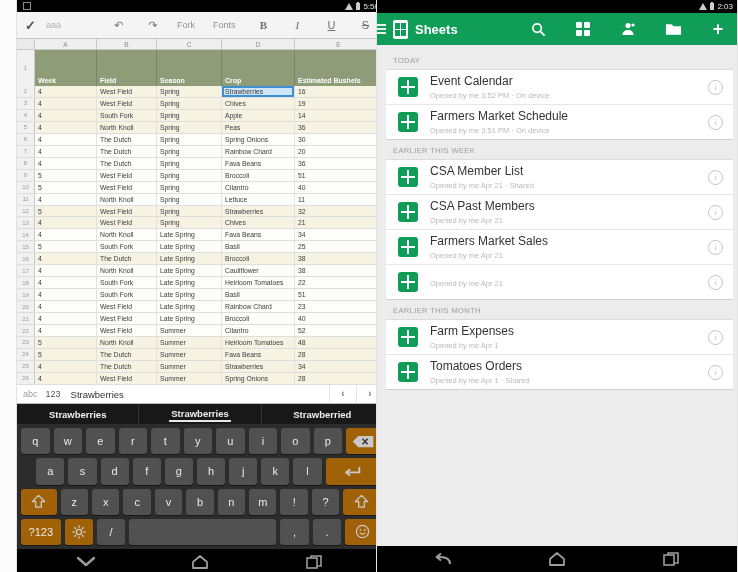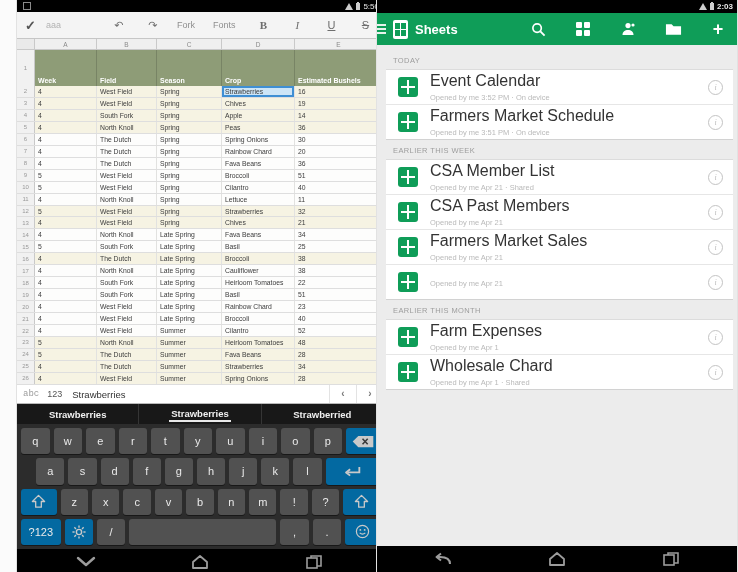--- a/index.html
+++ b/index.html
@@ -4,21 +4,21 @@
 <style>
   html,body{margin:0;padding:0;}
   body{width:738px;height:572px;background:#fbfbfb;font-family:"Liberation Sans",sans-serif;position:relative;overflow:hidden;}
   .device{position:absolute;top:0;height:572px;background:#fff;box-shadow:0 0 0 1px #e2e2e2;}
   #left{left:17px;width:366px;}
   #right{left:377px;width:360px;}
 
   
   .statusbar{background:#000;display:flex;align-items:center;color:#fff;padding:0 4px;}
   #left .statusbar{height:12px;}
-  #right .statusbar{height:13px;font-weight:bold;}
+  #right .statusbar{height:13px;}
   .sb-notif{width:6px;height:6px;border:1px solid #8a8a8a;margin-left:2px;}
   .sb-right{margin-left:auto;display:flex;align-items:center;gap:3px;}
   .wifi{width:0;height:0;border-left:4px solid transparent;border-right:4px solid transparent;border-bottom:7px solid #cdcdcd;}
   .batt{width:4px;height:7px;background:#cdcdcd;position:relative;}
   .batt::before{content:"";position:absolute;top:-1px;left:1px;width:2px;height:1px;background:#cdcdcd;}
   .sb-time{font-size:8px;color:#e8e8e8;}
 
   
   .toolbar{height:26px;background:#f4f4f4;border-bottom:1px solid #c6c6c6;display:flex;align-items:center;padding:0 8px;color:#666;}
   .tb-done{font-size:13px;color:#555;font-weight:bold;}
@@ -53,36 +53,36 @@
   .rnum{width:18px;flex:none;background:#f1f1f1;border-right:1px solid #c9c9c9;box-sizing:border-box;
         font-size:6px;color:#999;display:flex;align-items:center;justify-content:center;}
   .scell{border-right:1px solid #e2e2e0;box-sizing:border-box;font-size:6.8px;color:#3c3c3c;padding:0 3px;
          display:flex;align-items:center;white-space:nowrap;overflow:hidden;}
   .scell.num{justify-content:flex-start;}
   .scell.selected{background:#cde5f7;box-shadow:inset 0 0 0 2px #3f8fd4;position:relative;}
   .scell.selected::after{content:"";position:absolute;left:50%;bottom:-2px;width:4px;height:4px;background:#3f8fd4;border-radius:50%;transform:translateX(-50%);}
 
   
   .fbar{height:18px;background:#fff;border-bottom:1px solid #b9b9b9;display:flex;align-items:center;font-size:9px;}
-  .fb-abc{color:#9c9c9c;padding:0 6px;font-family:Liberation Mono, monospace;}
+  .fb-abc{color:#9c9c9c;padding:0 6px;}
   .fb-123{color:#555;padding:0 6px 0 2px;}
   .fb-val{flex:1;color:#333;font-size:9.5px;padding-left:4px;}
   .fb-nav{width:26px;text-align:center;color:#777;font-size:10px;font-weight:bold;border-left:1px solid #e3e3e3;line-height:18px;}
 
   
   .suggbar{height:20px;background:#181818;display:flex;align-items:stretch;}
   .sugg{flex:1;display:flex;align-items:center;justify-content:center;color:#f0f0f0;font-size:9.5px;font-weight:bold;}
   .sugg + .sugg{border-left:1px solid #353535;}
   .sugg span{padding:1px 2px;}
   .sugg.active span{border-bottom:2px solid #e8e8e8;}
   .kb{height:125px;background:#2c2c2c;padding:4px;box-sizing:border-box;display:flex;flex-direction:column;gap:4px;}
   .krow{flex:1;display:flex;gap:4px;}
   .key{flex:1;background:#515151;border-radius:3px;color:#eaeaea;font-size:11px;display:flex;align-items:center;justify-content:center;
        box-shadow:0 1px 0 rgba(0,0,0,.45);}
-  .key.sp{background:#0369a1;}
+  .key.sp{background:#a16207;}
   .key svg{display:block;}
   .kspacer{flex:.5;}
 
   
   .navbar{height:26px;background:#000;display:flex;align-items:center;justify-content:center;gap:78px;}
   .navbtn{width:36px;height:18px;display:flex;align-items:center;justify-content:center;}
 
   
   .appbar{height:32px;background:#0f9d58;display:flex;align-items:center;color:#fff;padding:0 10px 0 0;}
   .hamb{width:9px;display:flex;flex-direction:column;gap:2px;margin-right:7px;}
@@ -100,21 +100,21 @@
   
   .content{background:#ececec;height:501px;box-sizing:border-box;padding-top:5px;overflow:hidden;}
   .sec-label{font-size:7.5px;color:#9d9d9d;padding:6px 0 4px 16px;letter-spacing:.4px;}
   .block{background:#fff;margin:0 4px 0 9px;border-top:1px solid #dcdcdc;border-bottom:1px solid #d2d2d2;}
   .item{height:34px;display:flex;align-items:center;padding:0 10px 0 8px;border-bottom:1px solid #e6e6e6;background:#fff;}
   .item:last-child{border-bottom:none;}
   .fi{width:20px;height:20px;background:#0f9d58;border-radius:3px;padding:3px;box-sizing:border-box;flex:none;margin-left:4px;}
   .fi .fig{width:100%;height:100%;background:#fff;display:grid;grid-template-columns:1fr 1fr;grid-template-rows:1fr 1fr;gap:1.5px;}
   .fi .fig i{background:#0f9d58;}
   .item-text{flex:1;margin-left:12px;overflow:hidden;}
-  .item-title{font-size:16px;color:#333;white-space:nowrap;}
+  .item-title{font-size:12px;color:#333;white-space:nowrap;}
   .item-sub{font-size:7.5px;color:#b9b9b9;margin-top:2.5px;white-space:nowrap;}
   .info{width:13px;height:13px;border:1px solid #c3c3c3;border-radius:50%;color:#bdbdbd;font-size:8px;font-style:italic;
         display:flex;align-items:center;justify-content:center;flex:none;font-family:"Liberation Serif",serif;}
 </style>
 </head>
 <body>
 
 <div id="page">
 
   <div class="device" id="left">
@@ -667,21 +667,21 @@
           <div class="item">
             <span class="fi">
               <span class="fig">
                 <i></i>
                 <i></i>
                 <i></i>
                 <i></i>
               </span>
             </span>
             <div class="item-text">
-              <div class="item-title">Wholesale Chard</div>
+              <div class="item-title">Tomatoes Orders</div>
               <div class="item-sub">Opened by me Apr 1 · Shared</div>
             </div>
             <span class="info">i</span>
           </div>
         </div>
       </div>
 
     <div class="navbar">
       <span class="navbtn">
         <svg width="20" height="14" viewBox="0 0 20 14">

